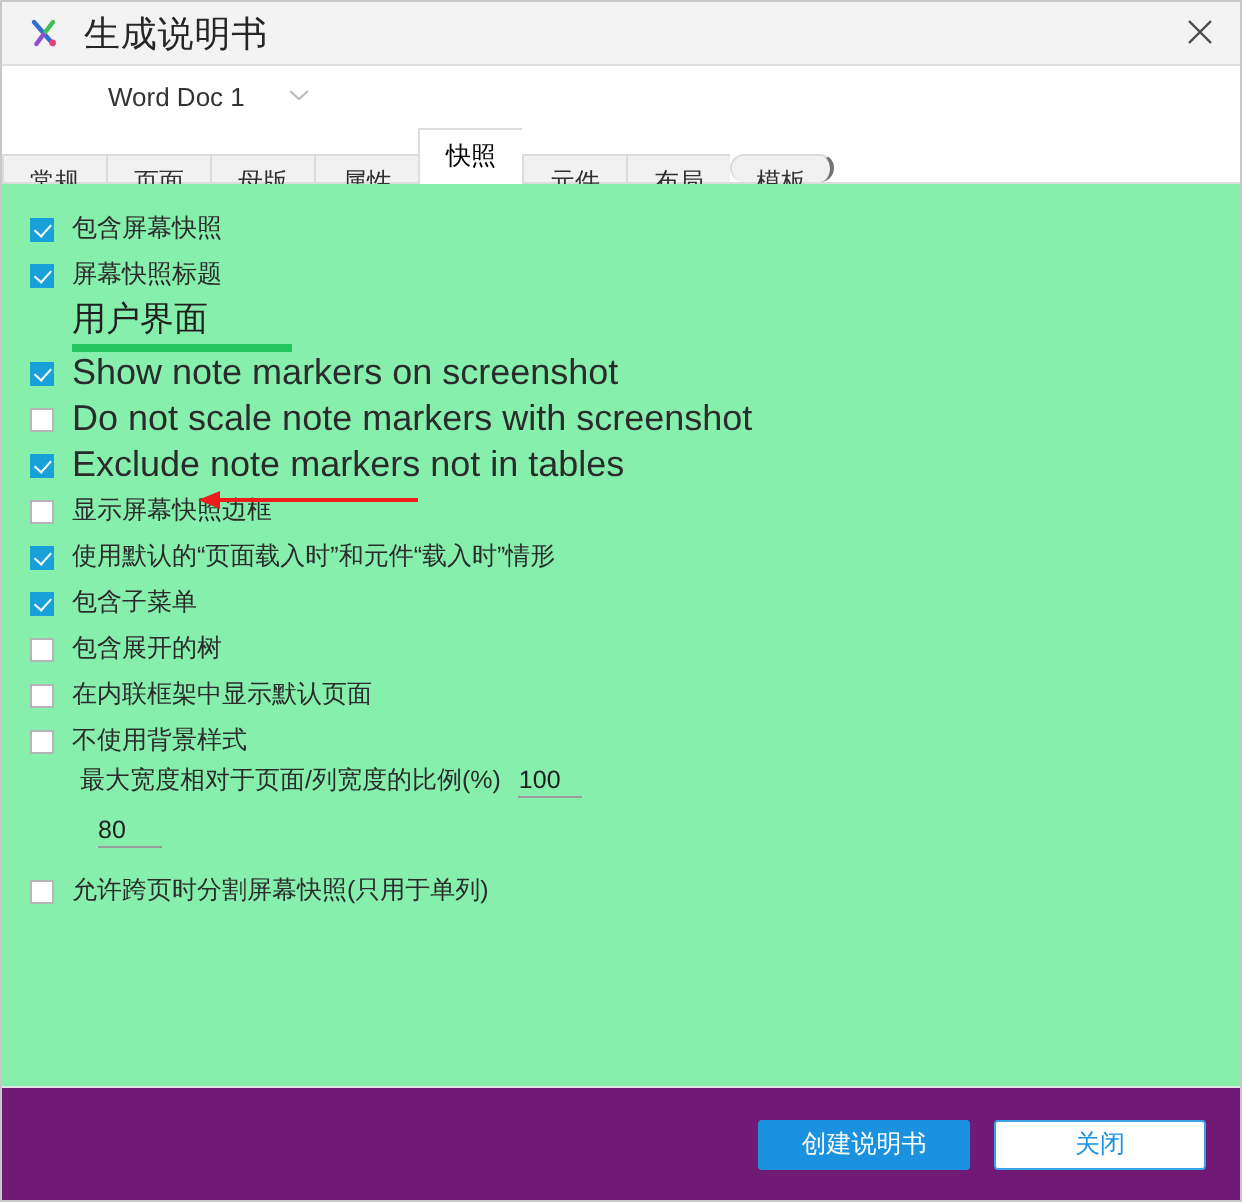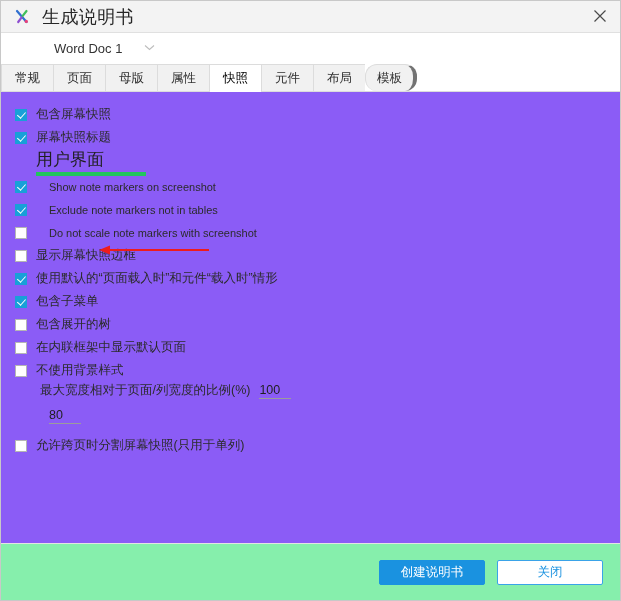--- a/index.html
+++ b/index.html
@@ -91,50 +91,50 @@
   #tabstrip {
     display: flex;
     align-items: flex-end;
     height: 28px;
     min-height: 28px;
     border-bottom: 1px solid #dcdcdc;
     background: #ffffff;
     padding-left: 0;
   }
   .tab {
-    height: 27px;
+    height: 14px;
     line-height: 27px;
     padding: 0 0;
     width: 52px;
     text-align: center;
     font-size: 12.5px;
     color: #303030;
     background: #f1f1f1;
     border: 1px solid #dcdcdc;
     border-bottom: none;
     border-right: none;
     box-sizing: border-box;
     cursor: pointer;
     position: relative;
   }
-  .tab:last-of-type { border-right: 4px solid #737373; border-radius: 12px; }
+  .tab:last-of-type { border-right: 2px solid #737373; border-radius: 12px; }
   .tab.active {
     background: #ffffff;
     color: #000000;
     height: 28px;
     line-height: 27px;
     margin-bottom: -1px;
     z-index: 2;
   }
 
   
   #content {
     flex: 1 1 auto;
     position: relative;
-    background: #8b5cf6;
+    background: #86efac;
     padding: 11px 0 0 0;
     overflow: hidden;
   }
   .row {
     display: flex;
     align-items: center;
     height: 23px;
     padding-left: 14px;
     position: relative;
   }
@@ -165,21 +165,21 @@
     border: solid #ffffff;
     border-width: 0 1.8px 1.8px 0;
     transform: rotate(42deg);
   }
   .lbl {
     font-size: 12.5px;
     color: #2b2b2b;
     white-space: nowrap;
     cursor: default;
   }
-  .lbl-en { font-size: 11px; margin-left: 13px; }
+  .lbl-en { font-size: 18px; }
 
   
   #title-field-row {
     height: 26px;
     padding-left: 35px;
     display: flex;
     align-items: center;
     position: relative;
   }
   #snapshot-title-input {
@@ -228,21 +228,21 @@
     background: transparent;
     text-align: left;
     padding: 0 0 1px 0;
   }
 
   
   #footer {
     height: 56px;
     min-height: 56px;
     border-top: 1px solid #e3e3e3;
-    background: #86efac;
+    background: #701a75;
     display: flex;
     align-items: center;
     justify-content: flex-end;
     padding-right: 17px;
     gap: 12px;
   }
   .btn {
     height: 25px;
     min-width: 106px;
     font-size: 12.5px;
@@ -324,27 +324,27 @@
     <div id="title-field-row">
       <input id="snapshot-title-input" type="text" value="用户界面" style="">
     </div>
 
     <div class="row">
       <span class="cb on"></span>
       <span class="lbl lbl-en">Show note markers on screenshot</span>
     </div>
 
     <div class="row">
+      <span class="cb off"></span>
+      <span class="lbl lbl-en">Do not scale note markers with screenshot</span>
+    </div>
+
+    <div class="row">
       <span class="cb on"></span>
       <span class="lbl lbl-en">Exclude note markers not in tables</span>
-    </div>
-
-    <div class="row">
-      <span class="cb off"></span>
-      <span class="lbl lbl-en">Do not scale note markers with screenshot</span>
     </div>
 
     <div class="row">
       <span class="cb off"></span>
       <span class="lbl">显示屏幕快照边框</span>
     </div>
 
     <div class="row">
       <span class="cb on"></span>
       <span class="lbl">使用默认的“页面载入时”和元件“载入时”情形</span>

